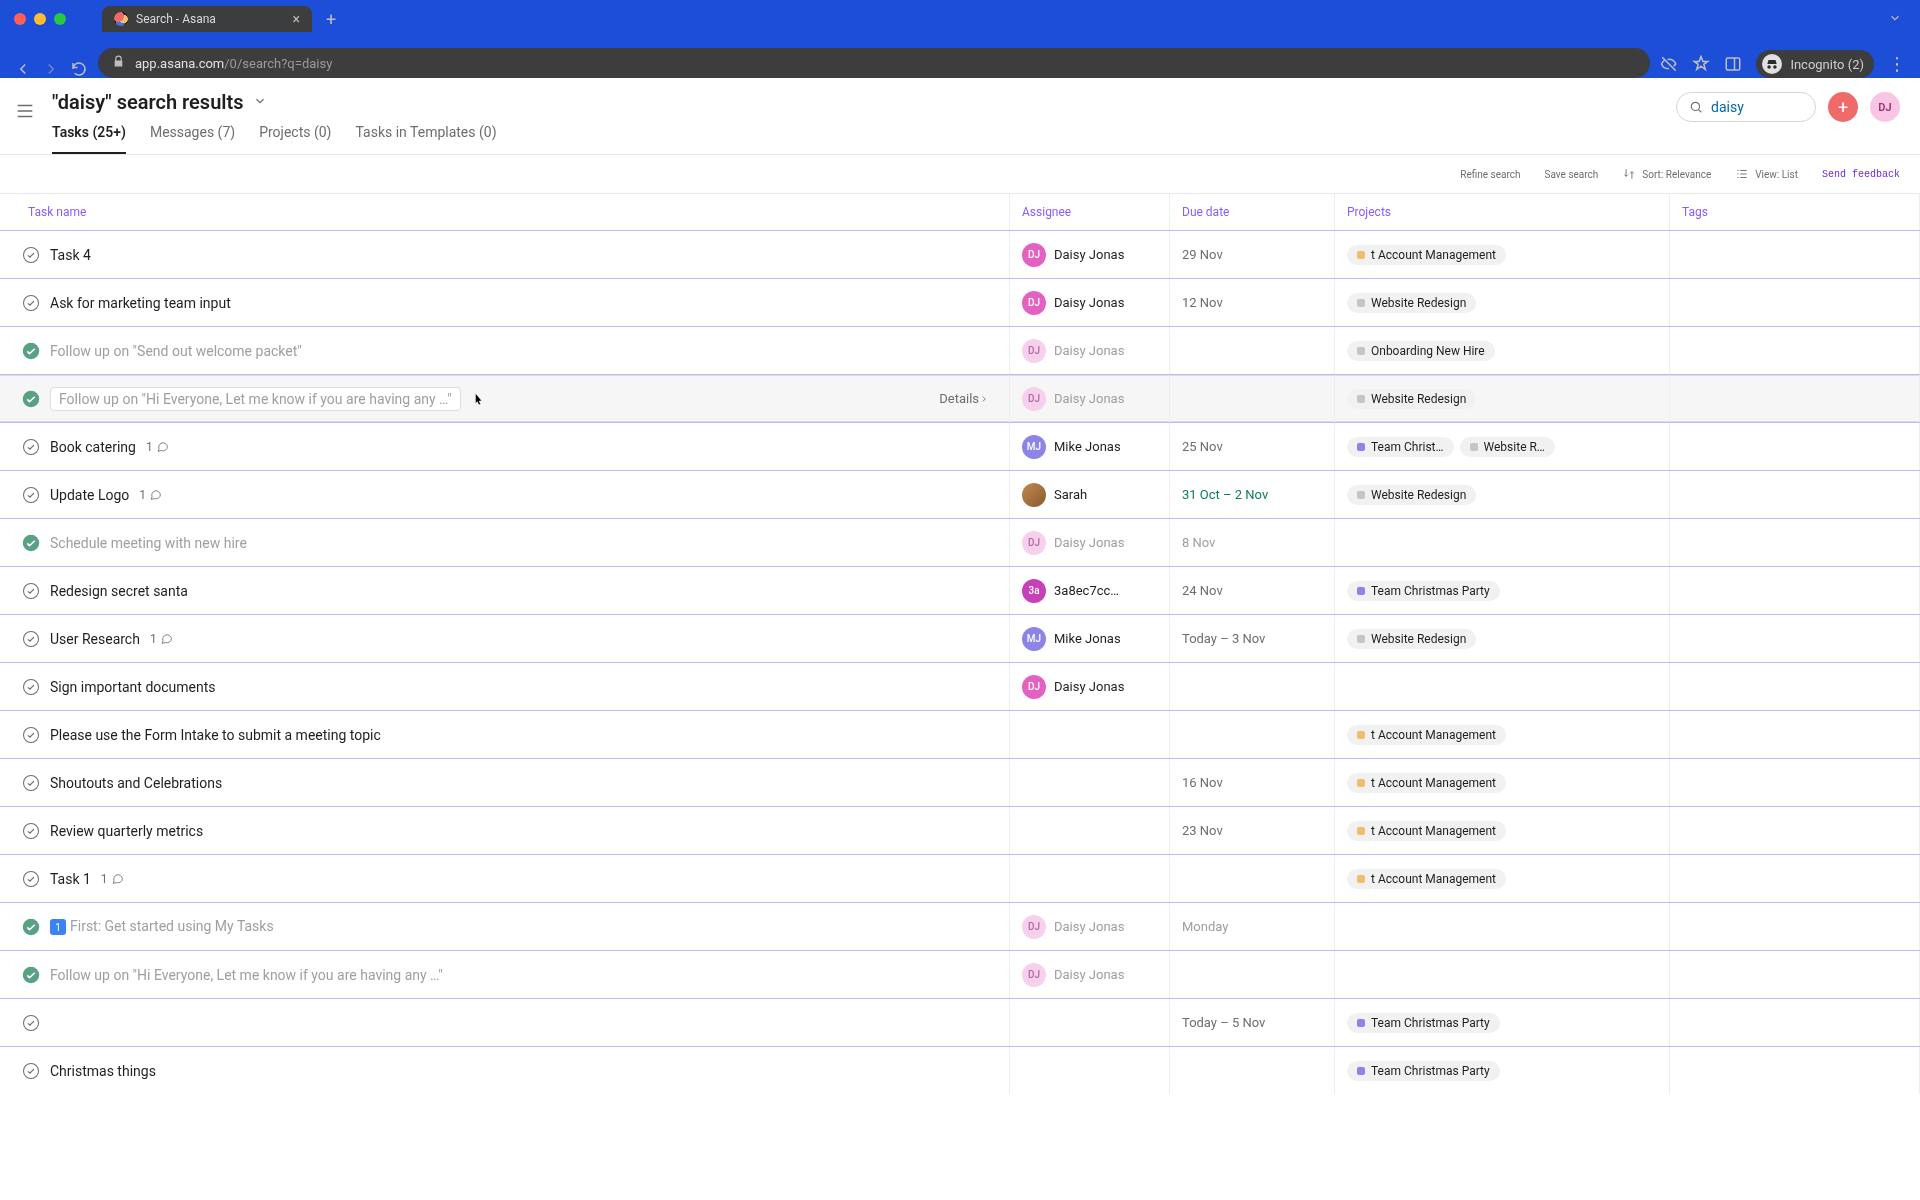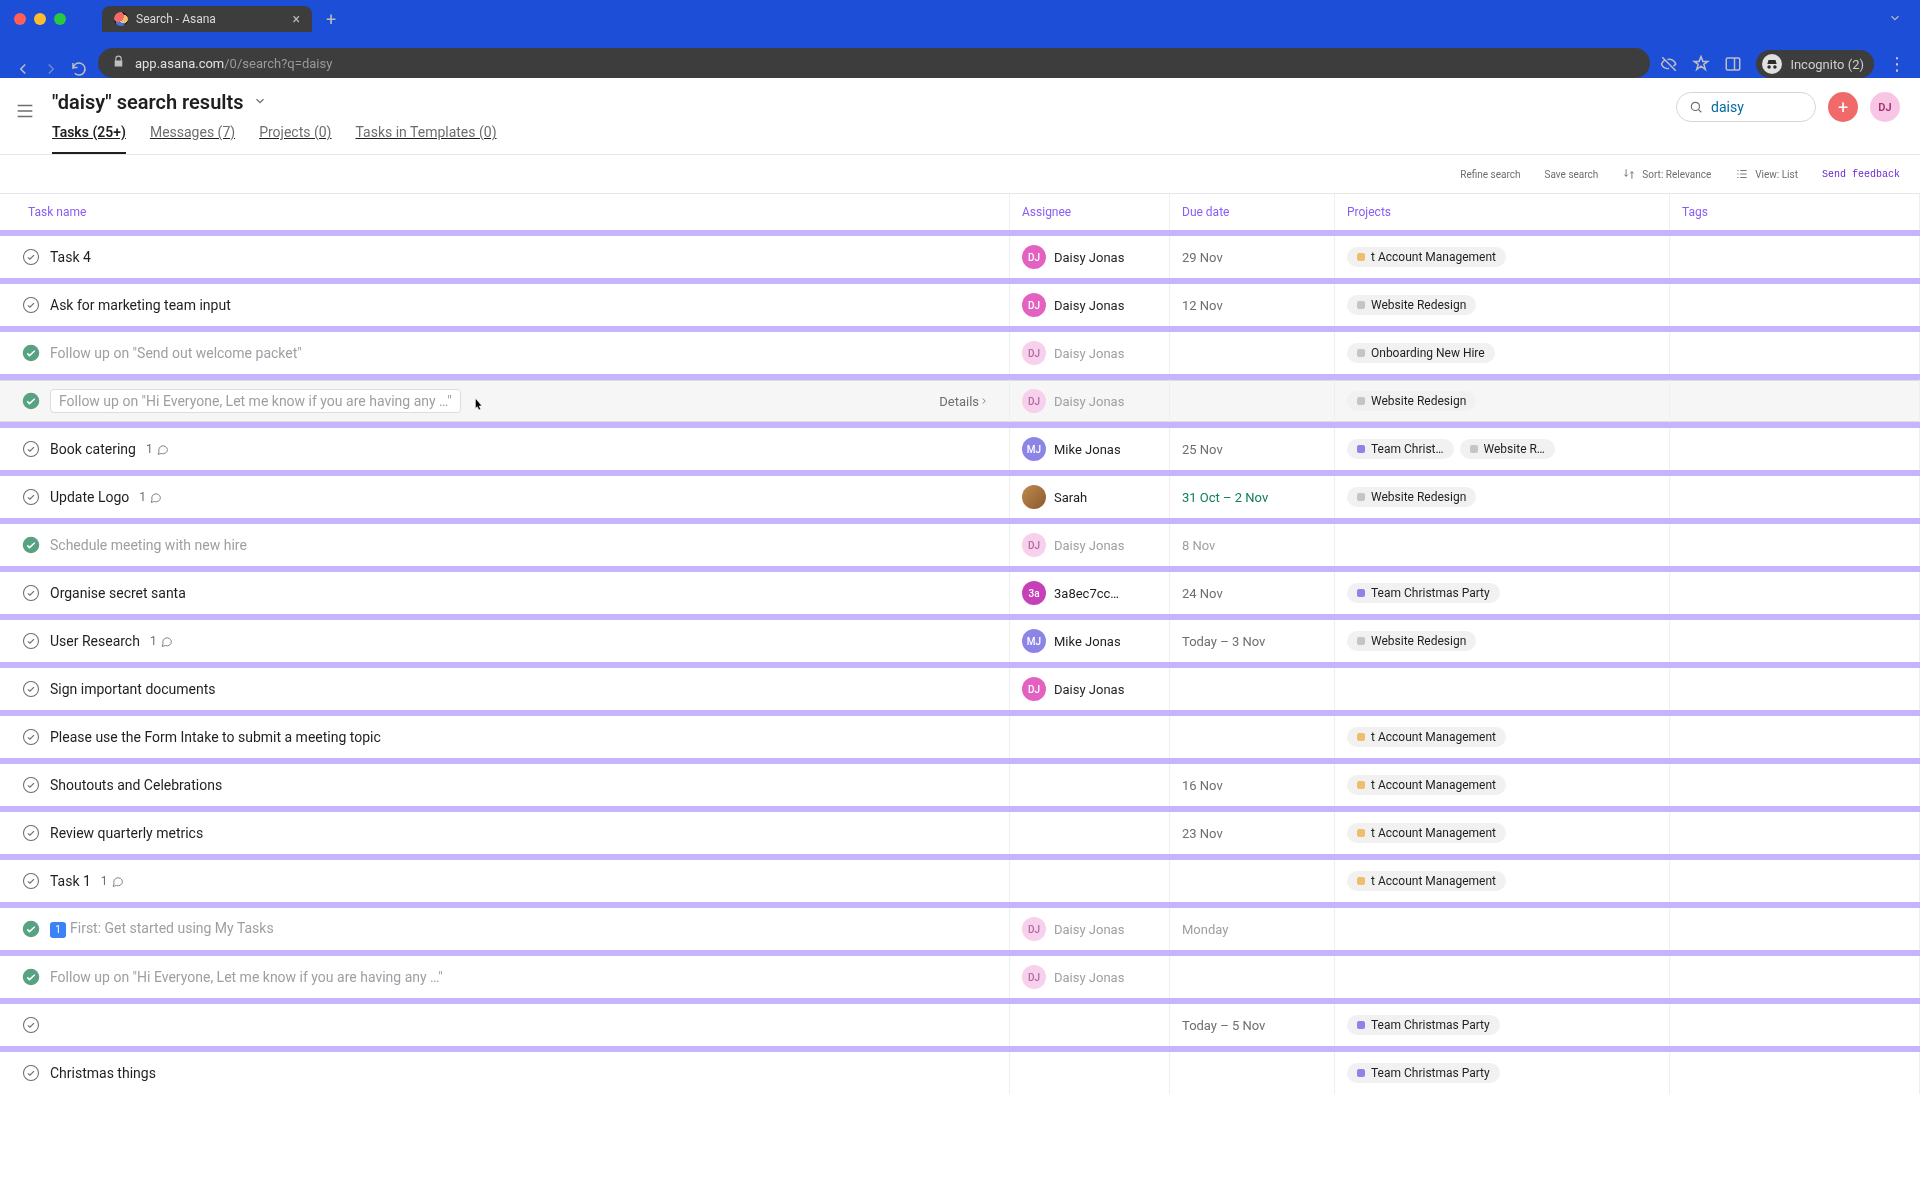--- a/index.html
+++ b/index.html
@@ -36,21 +36,21 @@
 
   
   .app-area { background: #fff; }
   .app-header { display: flex; align-items: flex-start; padding: 8px 20px 0 14px; gap: 16px; border-bottom: 1px solid #e8e8e8; }
   .hamburger { width: 22px; height: 22px; margin-top: 14px; color: #6d6e6f; }
   .hamburger svg { width: 100%; height: 100%; stroke: currentColor; stroke-width: 1.6; fill: none; }
   .header-main { flex: 1; }
   .title-row { display: flex; align-items: center; gap: 10px; padding-top: 4px; }
   .page-title { font-size: 20px; font-weight: 600; }
   .title-chev svg { width: 14px; height: 14px; stroke: #6d6e6f; stroke-width: 2; fill: none; }
-  .tabs-row { display: flex; gap: 24px; margin-top: 10px; text-decoration: underline; }
+  .tabs-row { display: flex; gap: 24px; margin-top: 10px; }
   .htab { padding: 0 0 12px 0; font-size: 14px; color: #6d6e6f; cursor: pointer; }
   .htab.active { color: #1e1f21; font-weight: 600; border-bottom: 2px solid #1e1f21; }
   .header-right { display: flex; align-items: center; gap: 12px; padding-top: 6px; }
   .search-box { display: flex; align-items: center; gap: 8px; border: 1px solid #d6d6d6; border-radius: 18px; padding: 6px 14px 6px 12px; width: 140px; color: #6d6e6f; }
   .search-box svg { width: 14px; height: 14px; stroke: #6d6e6f; stroke-width: 2; fill: none; }
   .search-label { font-size: 14px; color: #0369a1; }
   .add-btn { width: 30px; height: 30px; border-radius: 50%; background: #f06a6a; color: #fff; display: flex; align-items: center; justify-content: center; font-size: 18px; }
   .avatar-me { width: 30px; height: 30px; border-radius: 50%; background: #f8c6e4; color: #a1326e; display: flex; align-items: center; justify-content: center; font-size: 11px; font-weight: 600; }
 
   
@@ -58,21 +58,21 @@
   .toolbar .item { display: flex; align-items: center; gap: 6px; cursor: pointer; }
   .toolbar svg { width: 14px; height: 14px; stroke: currentColor; fill: none; stroke-width: 1.6; }
   .toolbar .feedback { color: #6d28d9; font-family: Liberation Mono, monospace; }
 
   
   .table { border-top: 1px solid #e8e8e8; }
   .thead, .trow { display: grid; grid-template-columns: 1fr 160px 165px 335px 250px; align-items: center; }
   .thead { height: 36px; font-size: 12px; color: #8b5cf6; }
   .thead .cell, .trow .cell { border-right: 1px solid #eee; height: 100%; display: flex; align-items: center; padding: 0 12px; }
   .thead .cell:first-child { padding-left: 28px; }
-  .trow { height: 48px; border-top: 6px solid #c4b5fd; font-size: 14px; }
+  .trow { height: 48px; border-top: 1px solid #c4b5fd; font-size: 14px; }
   .trow.hovered { background: #f6f6f6; box-shadow: inset 0 -1px 0 #ddd, inset 0 1px 0 #ddd; }
 
   .name-cell { display: flex; align-items: center; gap: 10px; padding-left: 22px !important; position: relative; }
   .check-icon { width: 18px; height: 18px; flex-shrink: 0; }
   .check-icon svg { width: 100%; height: 100%; }
   .check-open circle { stroke: #6d6e6f; stroke-width: 1.4; fill: none; }
   .check-open path { stroke: #6d6e6f; stroke-width: 1.6; fill: none; }
   .check-done circle { fill: #58a182; }
   .check-done path { stroke: #fff; stroke-width: 2; fill: none; }
   .task-name { color: #1e1f21; }
@@ -408,21 +408,21 @@
           <div class="cell due-cell muted">8 Nov</div>
           <div class="cell projects-cell"></div>
           <div class="cell"></div>
         </div>
         <div class="trow">
           <div class="cell name-cell">
             <span class="check-icon"><svg viewBox="0 0 24 24" class="check-open">
                 <circle cx="12" cy="12" r="10"></circle>
                 <path d="M8 12.5l2.5 2.5L16 9.5"></path>
               </svg></span>
-            <span class="task-name">Organise secret santa</span>
+            <span class="task-name">Redesign secret santa</span>
           </div>
           <div class="cell assignee-cell">
             <span class="av av-3a">3a</span>
             <span class="assignee-name">3a8ec7cc…</span>
           </div>
           <div class="cell due-cell">24 Nov</div>
           <div class="cell projects-cell">
             <span class="proj-pill">
               <span class="dot dot-purple"></span>
               <span class="lbl">Team Christmas Party</span>

